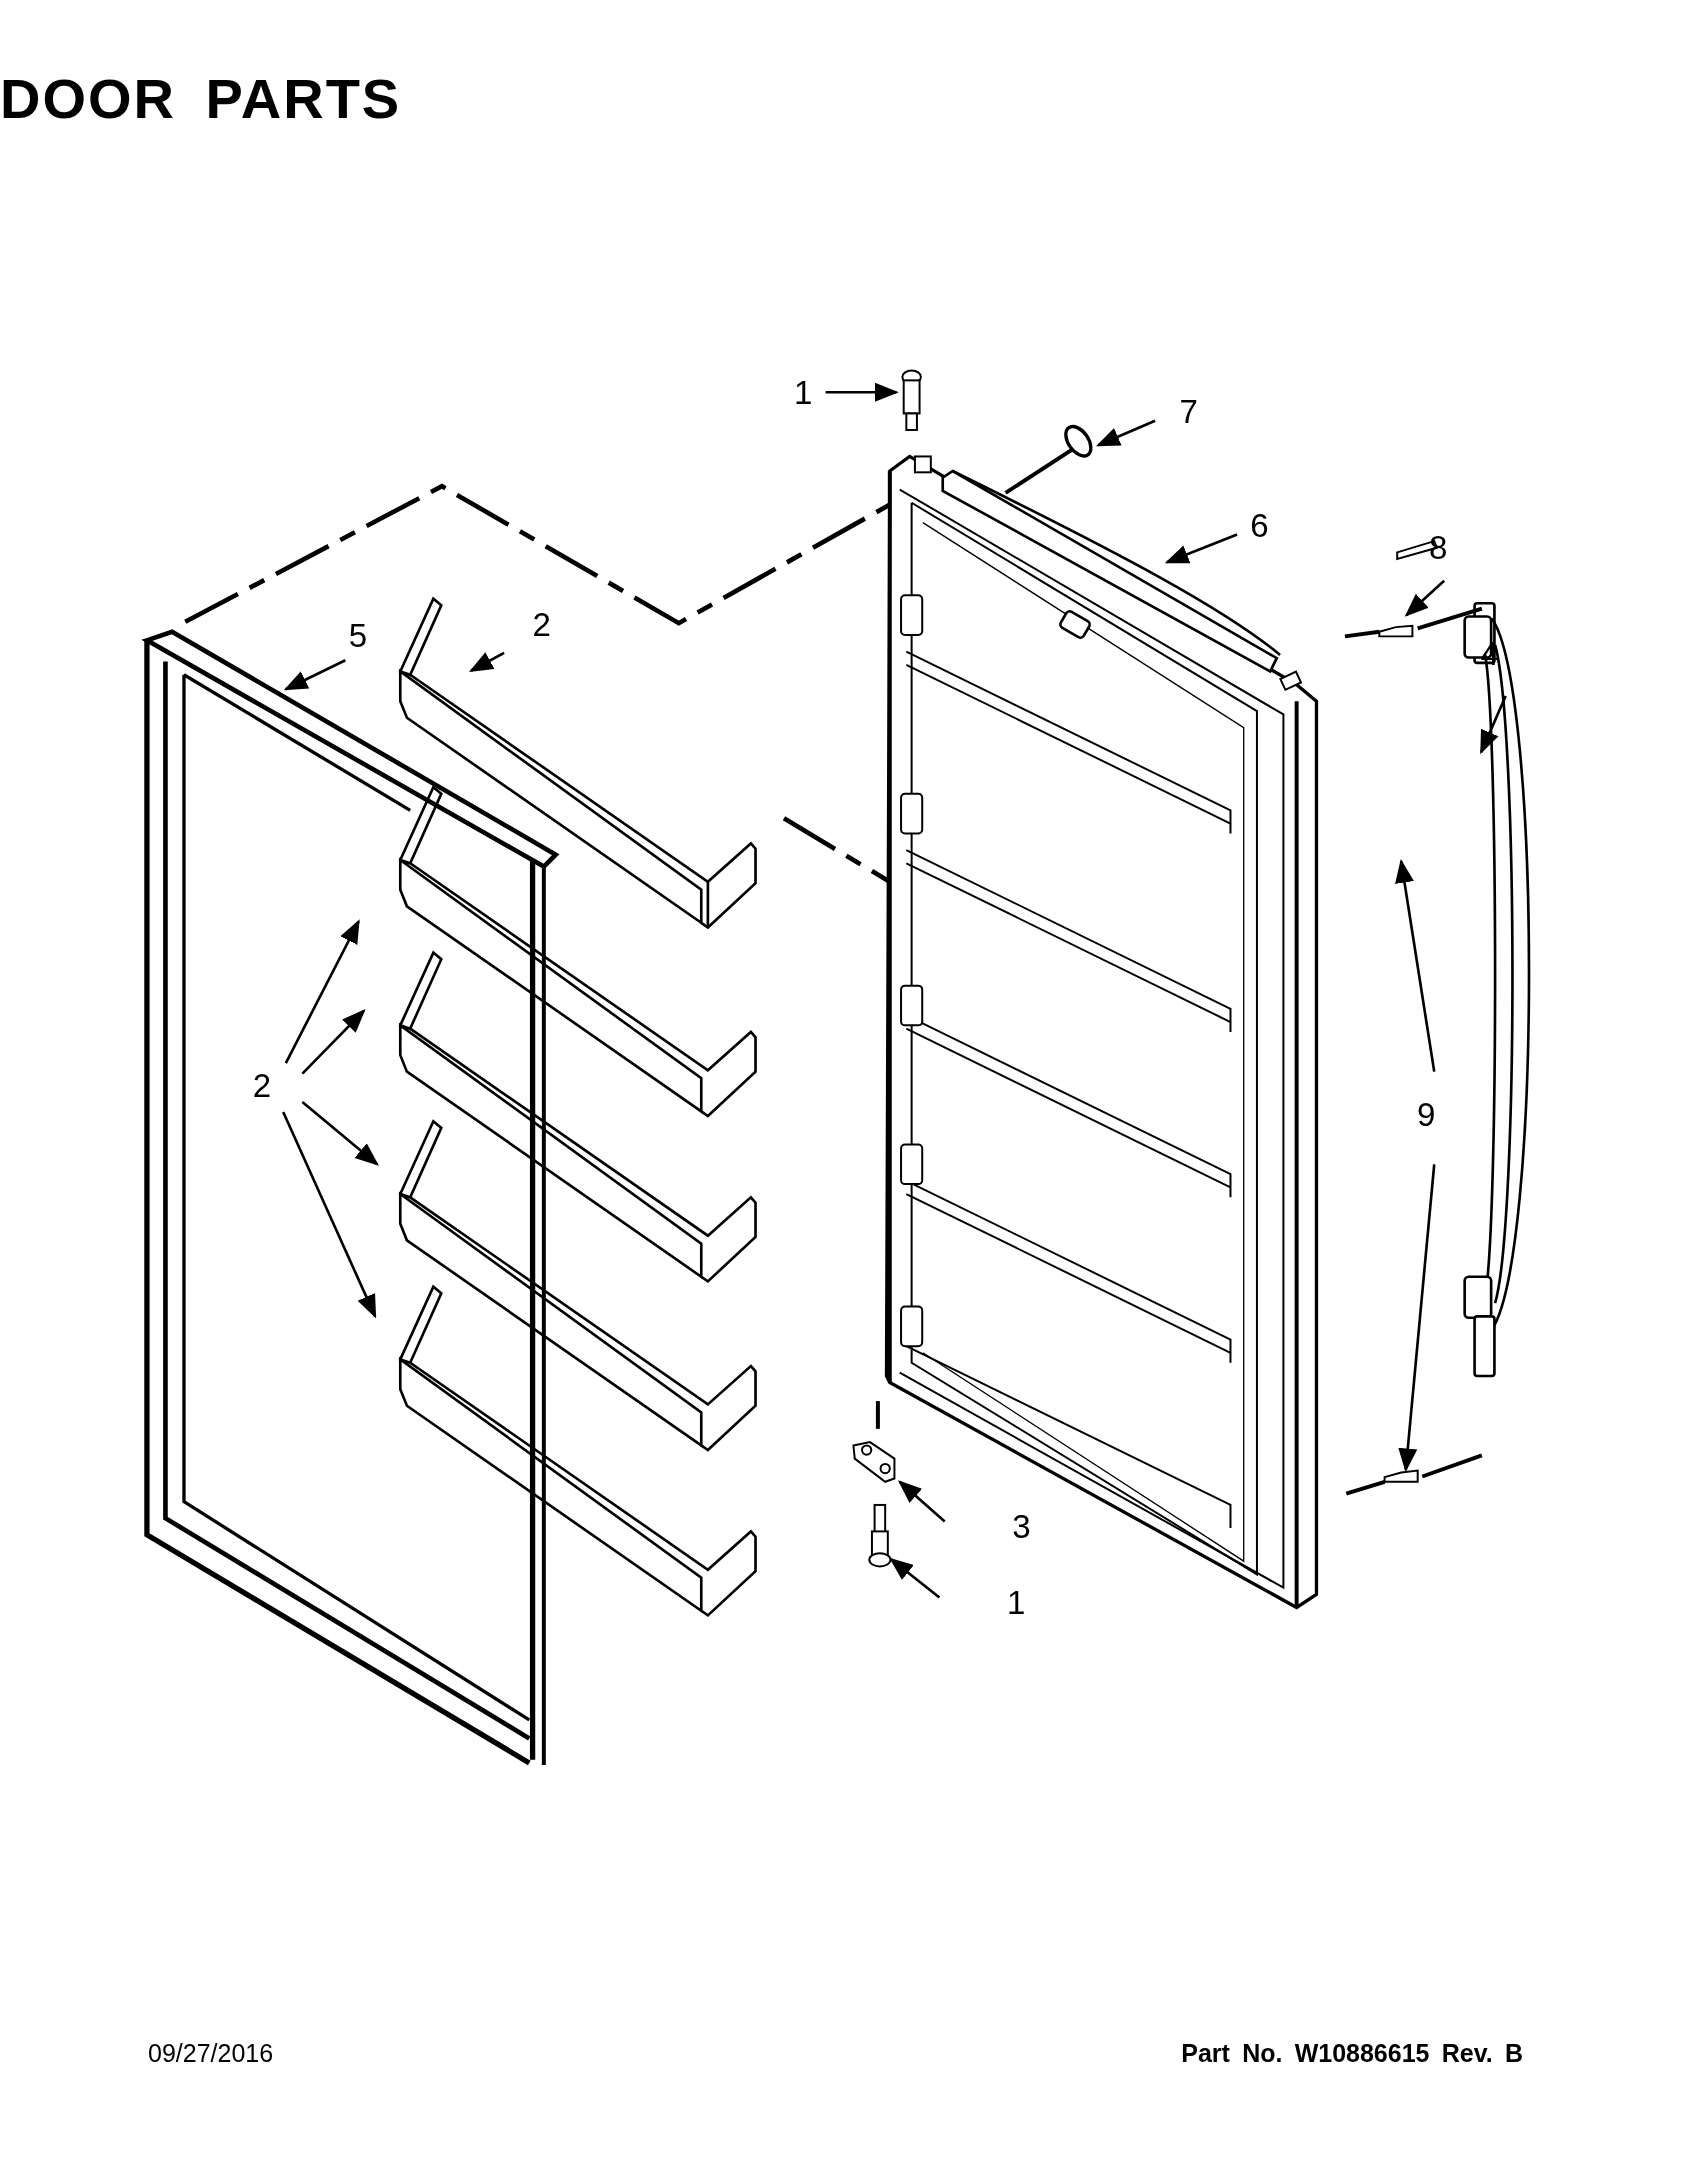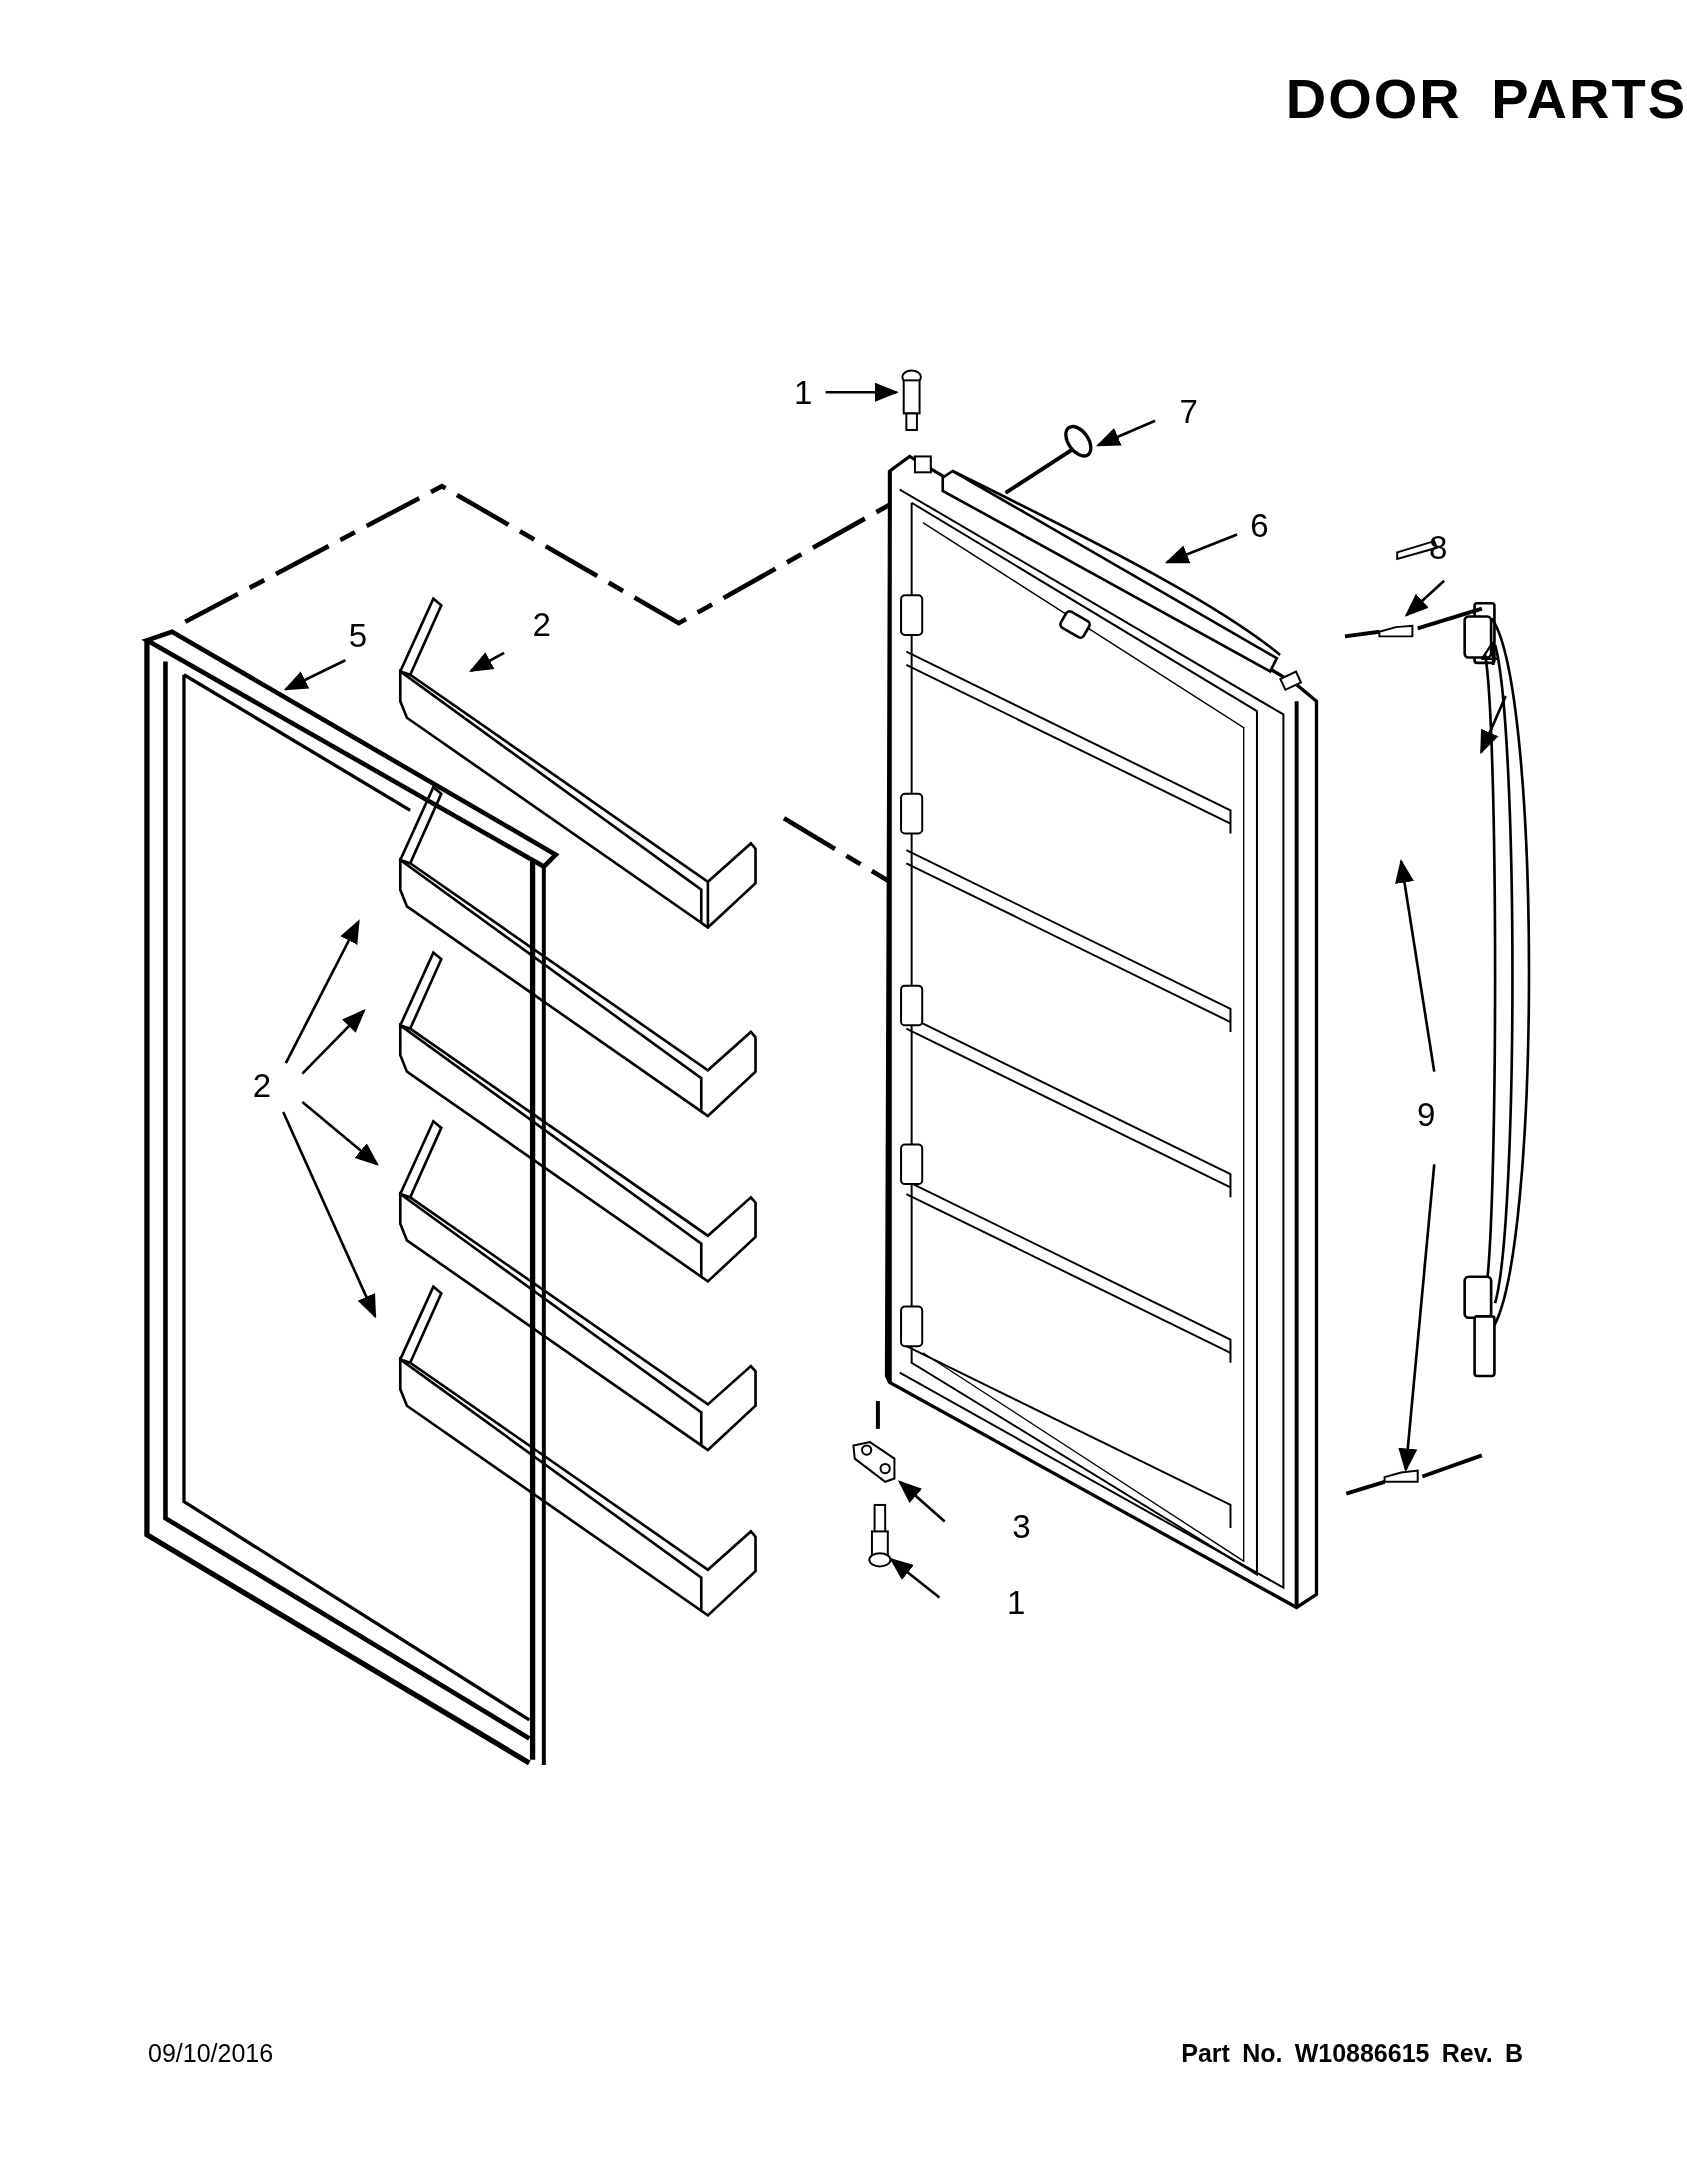--- a/index.html
+++ b/index.html
@@ -1,18 +1,18 @@
 <!DOCTYPE html>
 <html style="font-size:10.6px"><head>
 <meta charset="utf-8">
 <style>
   html, body { margin: 0; padding: 0; background: #ffffff; }
   body { width: 1687px; height: 2183px; position: relative; overflow: hidden;
          font-family: "Liberation Sans", sans-serif; color: #000; }
-  .title { position: absolute; left: 0; width: 1687px; top: 66px; text-align: right;
+  .title { position: absolute; left: 0; width: 1687px; top: 66px; text-align: left;
            font-family: "Liberation Sans", sans-serif; font-weight: bold; font-size: 56px;
            letter-spacing: 2px; word-spacing: 12px; }
   .footer-left { position: absolute; left: 148px; top: 2039px; font-size: 25px; }
   .footer-right { position: absolute; right: 164px; top: 2039px; font-size: 25px; word-spacing: 5.3px; font-weight: bold; }
   svg.diagram { position: absolute; left: 0; top: 0; }
   .callout { font-family: "Liberation Sans", sans-serif; font-size: 50px; fill: #000; }
 </style>
 </head>
 <body>
 
@@ -184,15 +184,15 @@
     <text class="callout" x="2238" y="1005">4</text>
     <text class="callout" x="527" y="978">5</text>
     <text class="callout" x="805" y="962">2</text>
     <text class="callout" x="382" y="1658">2</text>
     <text class="callout" x="2142" y="1702">9</text>
     <text class="callout" x="1530" y="2325">3</text>
     <text class="callout" x="1522" y="2440">1</text>
   </g>
 </svg>
 
-<div class="footer-left">09/10/2016</div>
+<div class="footer-left">09/27/2016</div>
 <div class="footer-right">Part No.  W10886615  Rev.  B</div>
 
 
 </body></html>

